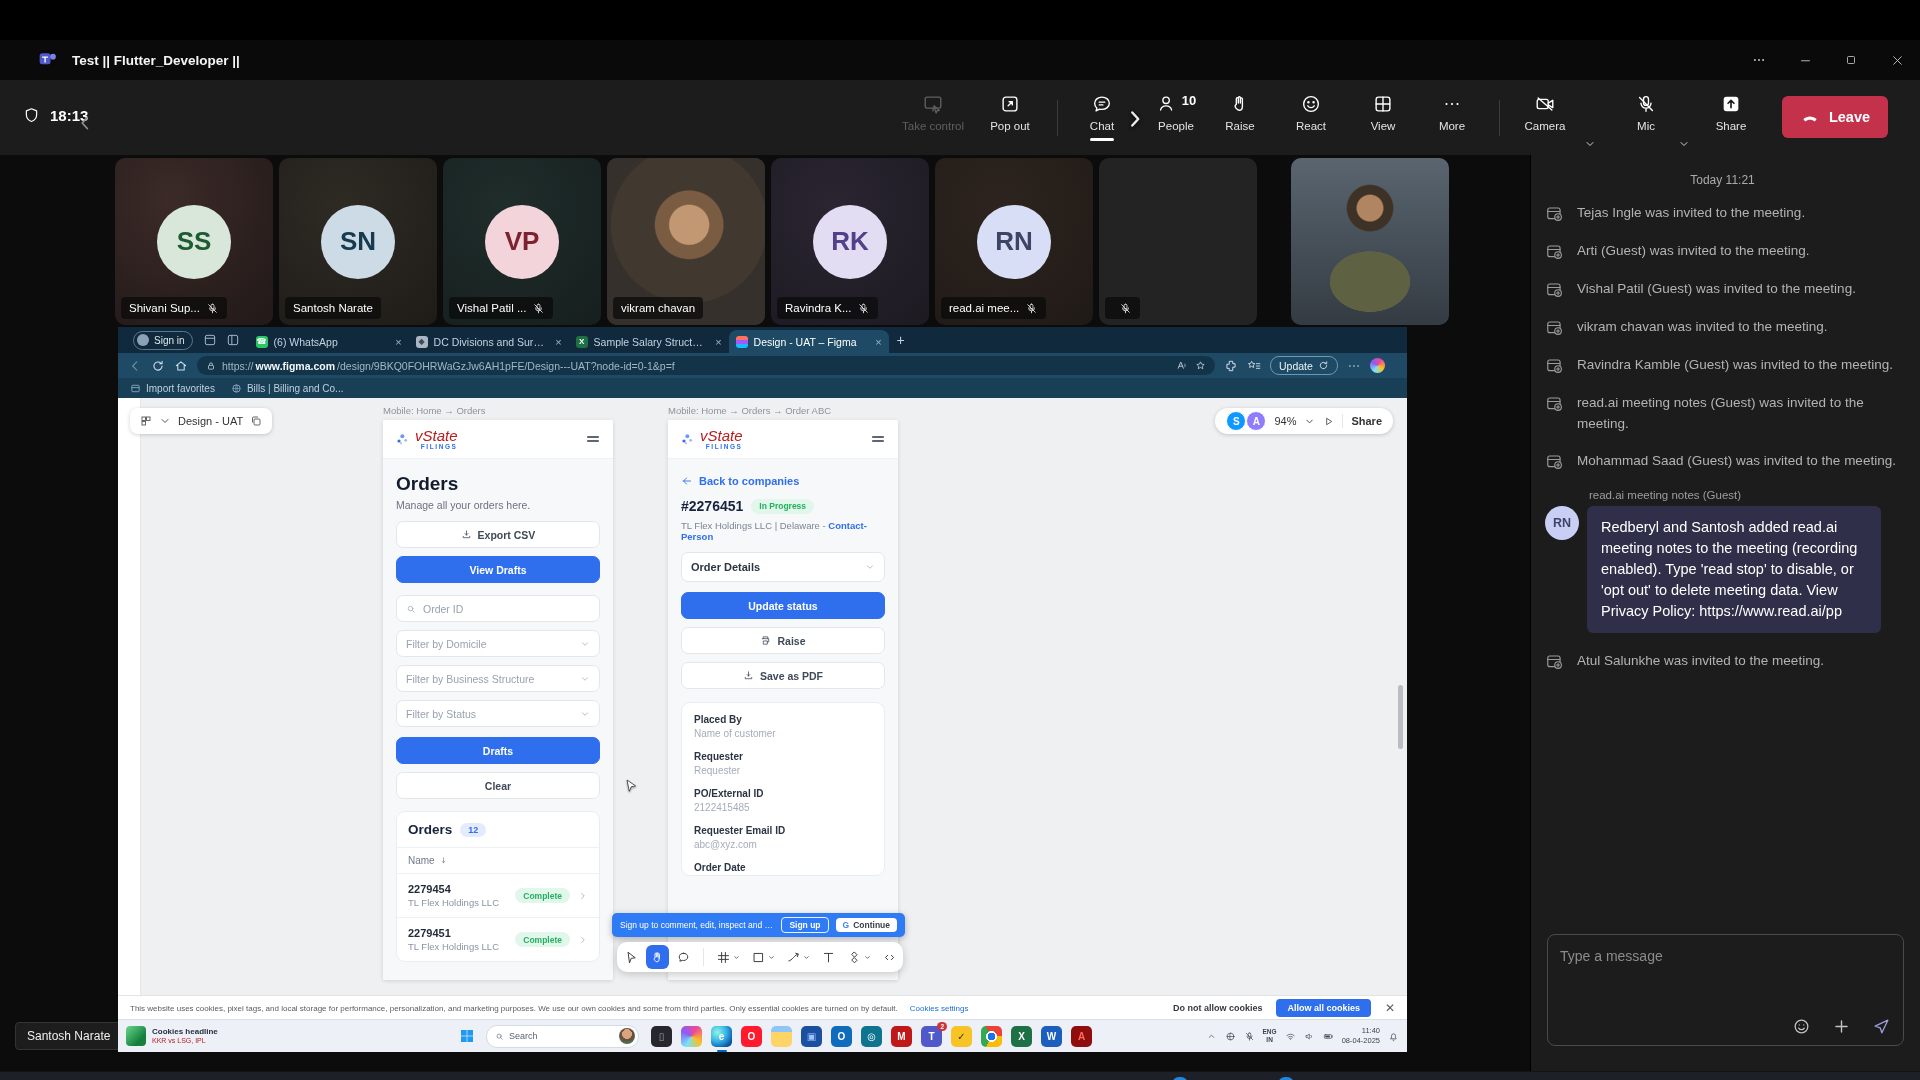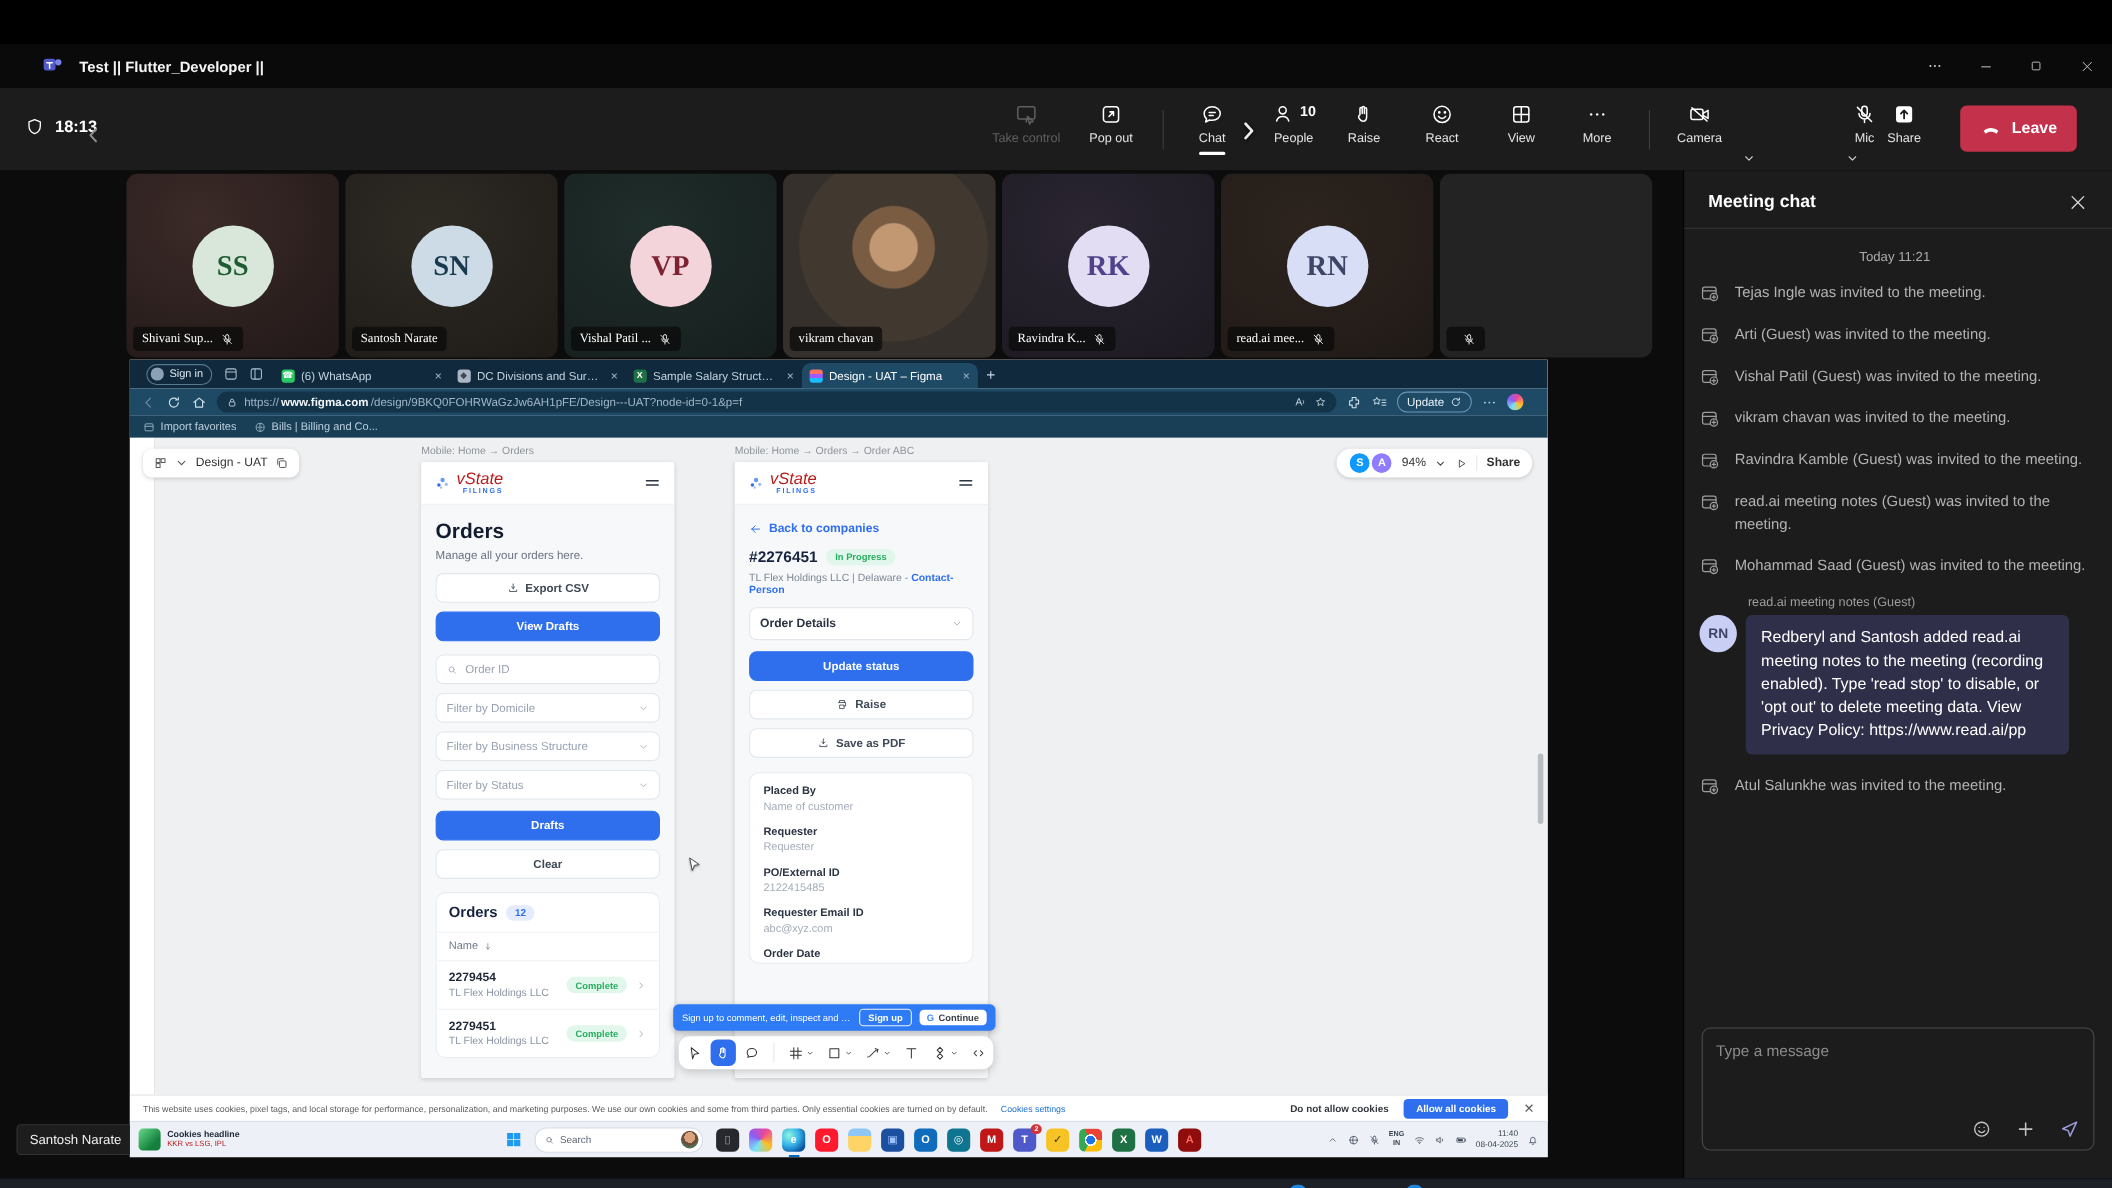--- a/index.html
+++ b/index.html
@@ -22,21 +22,21 @@
   .chat-underline{position:absolute;bottom:-9px;left:50%;transform:translateX(-50%);width:24px;height:3px;border-radius:2px;background:#fff;}
   .pcount{font-size:13px;font-weight:700;color:#fff;margin-left:2px;}
   .iconrow{display:flex;align-items:flex-start;gap:2px;}
   .vdiv{position:absolute;top:20px;width:1px;height:36px;background:#3c3c3c;}
   .devchev{position:absolute;top:58px;width:12px;height:12px;color:#cfcfcf;}
   .leave{position:absolute;left:1782px;top:16px;width:106px;height:42px;background:#c4314b;border-radius:6px;
     display:flex;align-items:center;justify-content:center;gap:9px;font-size:14.5px;font-weight:700;cursor:pointer;}
   
   .stagebg{position:absolute;left:0;top:115px;width:1530px;height:917px;background:#0c0c0c;}
   .strip{position:absolute;left:0;top:118px;width:1530px;height:167px;display:flex;gap:6px;padding-left:115px;box-sizing:border-box;}
-  .tile{position:relative;flex:none;width:193px;height:167px;border-radius:10px;overflow:hidden;background:#222;font-family:Liberation Serif, serif;}
+  .tile{position:relative;flex:none;width:158px;height:167px;border-radius:10px;overflow:hidden;background:#222;}
   .tile:last-child{margin-left:28px;}
   .tile .photo{position:absolute;inset:0;}
   .tile .av{position:absolute;left:50%;top:50%;transform:translate(-50%,-50%);width:74px;height:74px;border-radius:50%;
     display:grid;place-items:center;font-size:26px;font-weight:700;}
   .namepill{position:absolute;left:6px;bottom:6px;height:22px;background:rgba(10,10,10,.72);border-radius:4px;
     display:flex;align-items:center;gap:6px;padding:0 8px;font-size:11.5px;color:#fff;}
   .namepill svg{width:13px;height:13px;stroke:#e8e8e8;fill:none;stroke-width:1.6;stroke-linecap:round;}
   .strip-prev{position:absolute;left:74px;top:72px;width:22px;height:22px;color:#8d8d8d;cursor:pointer;}
   .strip-next{position:absolute;left:1122px;top:66px;width:26px;height:26px;color:#ececec;cursor:pointer;filter:drop-shadow(0 1px 2px #000);z-index:4;}
   .presenter{position:absolute;left:15px;top:982px;height:26px;background:#1d1d1d;border:1px solid #333;border-radius:4px;
@@ -317,21 +317,21 @@
     <div class="mbtn" style="left:1517px;width:56px">
       <svg viewBox="0 0 24 24">
           <rect x="3.5" y="7" width="12" height="10" rx="2"></rect>
           <path d="M15.5 11l5-3v8l-5-3M4.5 5.5l15 13"></path>
         </svg>
       <span class="lbl">Camera</span>
     </div>
     <svg class="devchev" style="left:1584px" viewBox="0 0 24 24">
         <path d="M6 9l6 6 6-6" fill="none" stroke="currentColor" stroke-width="2" stroke-linecap="round" stroke-linejoin="round"></path>
       </svg>
-    <div class="mbtn" style="left:1671px;width:48px">
+    <div class="mbtn" style="left:1622px;width:48px">
       <svg viewBox="0 0 24 24">
           <rect x="9.3" y="4" width="5.4" height="9.5" rx="2.7"></rect>
           <path d="M6.5 11a5.5 5.5 0 0 0 11 0M12 16.5V20M5 5l14 14"></path>
         </svg>
       <span class="lbl">Mic</span>
     </div>
     <svg class="devchev" style="left:1678px" viewBox="0 0 24 24">
         <path d="M6 9l6 6 6-6" fill="none" stroke="currentColor" stroke-width="2" stroke-linecap="round" stroke-linejoin="round"></path>
       </svg>
     <div class="mbtn" style="left:1703px;width:56px">
@@ -1050,26 +1050,20 @@
             <path d="M6 17h12l-1.5-2.2v-4a4.5 4.5 0 0 0-9 0v4zM10.5 19.5a1.5 1.5 0 0 0 3 0"></path>
           </svg>
       </div>
     </div>
   </div>
 
   <div class="presenter">Santosh Narate</div>
   <div class="pplus">+</div>
 
   <div class="chatpanel">
-    <div class="chead">
-      <span class="t">Meeting chat</span>
-      <svg class="x" viewBox="0 0 24 24">
-          <path d="M5 5l14 14M19 5L5 19" stroke="currentColor" stroke-width="1.7" stroke-linecap="round" fill="none"></path>
-        </svg>
-    </div>
     <div class="cbody">
       
     
         <div style="display:contents">
           <div class="cdiv">Today 11:21</div>
           
           
         </div>
       
         <div style="display:contents">

